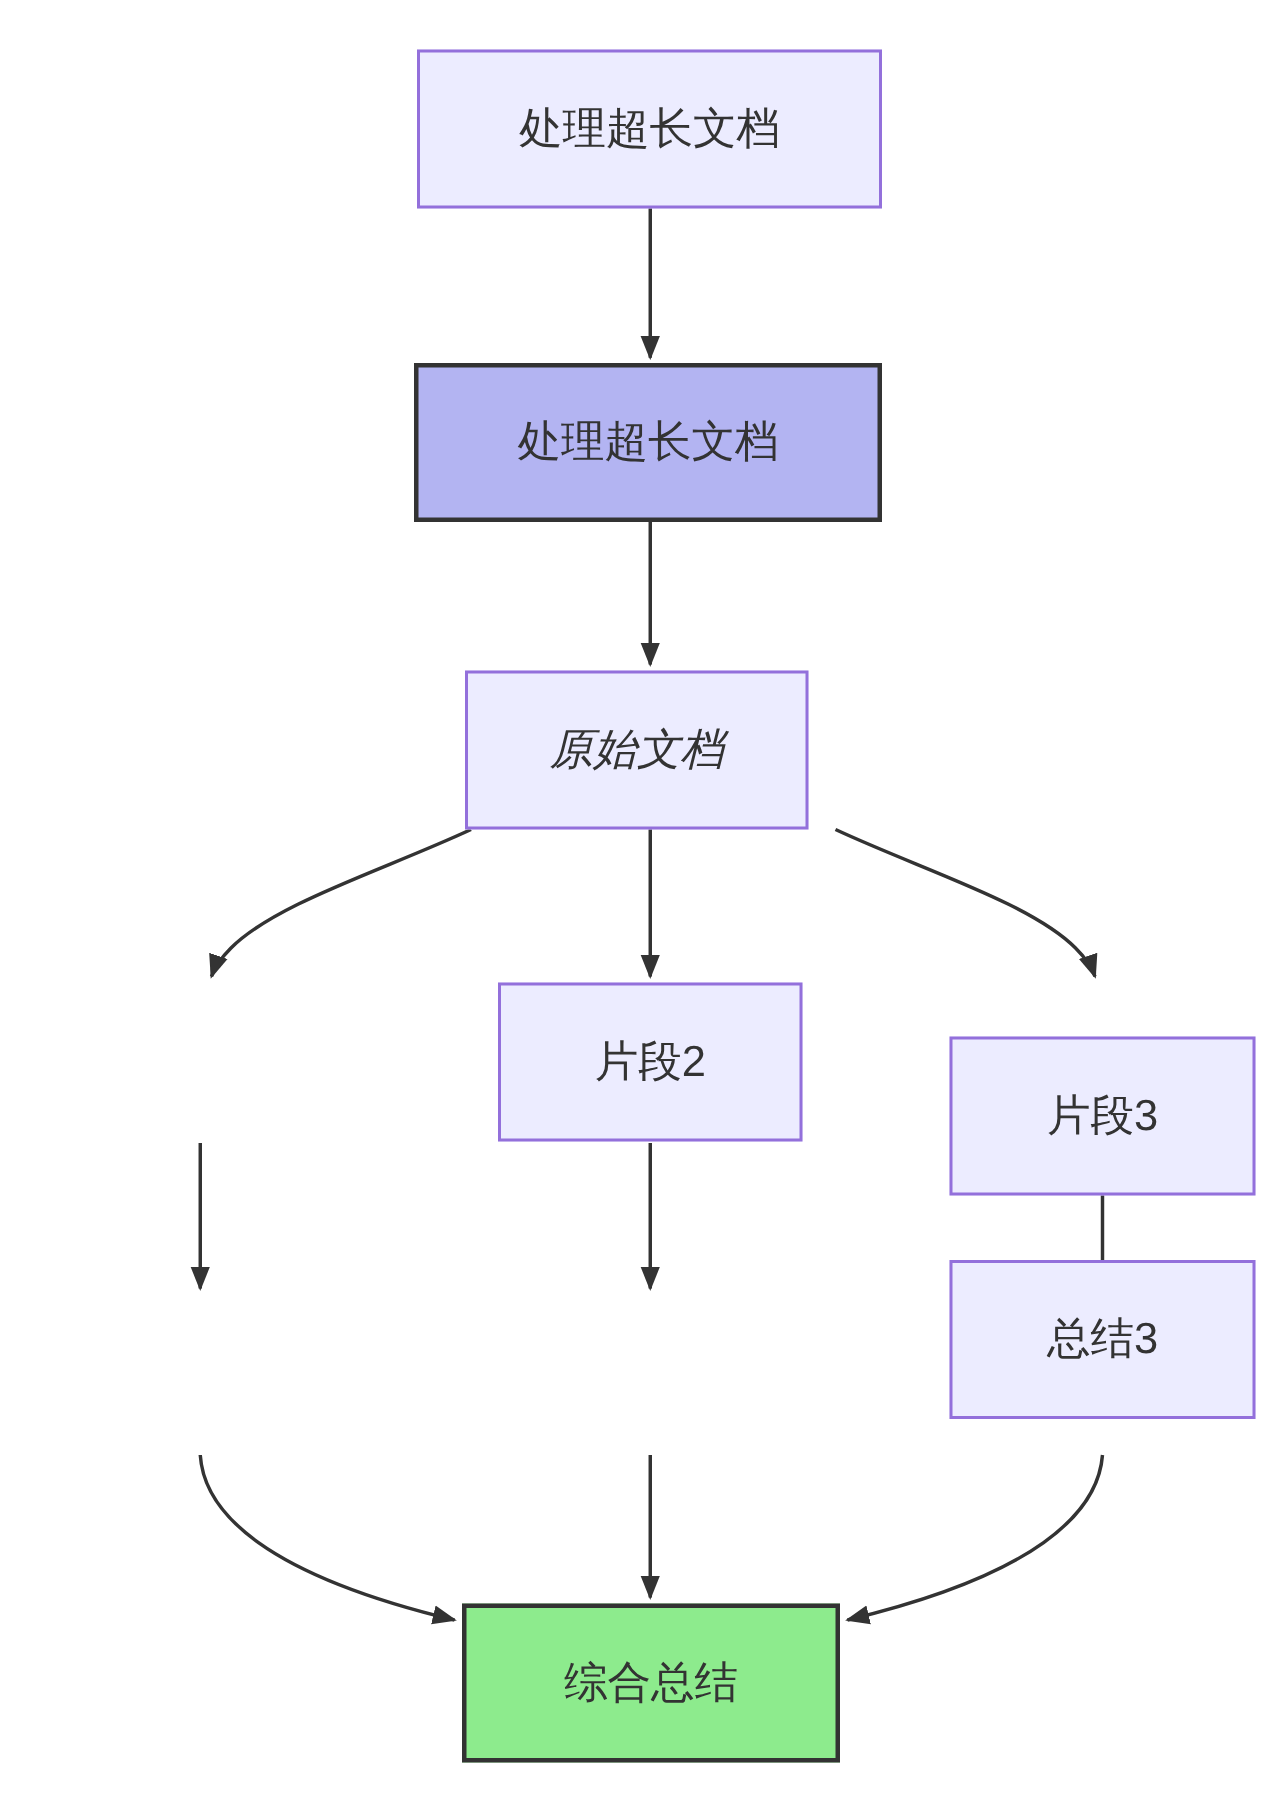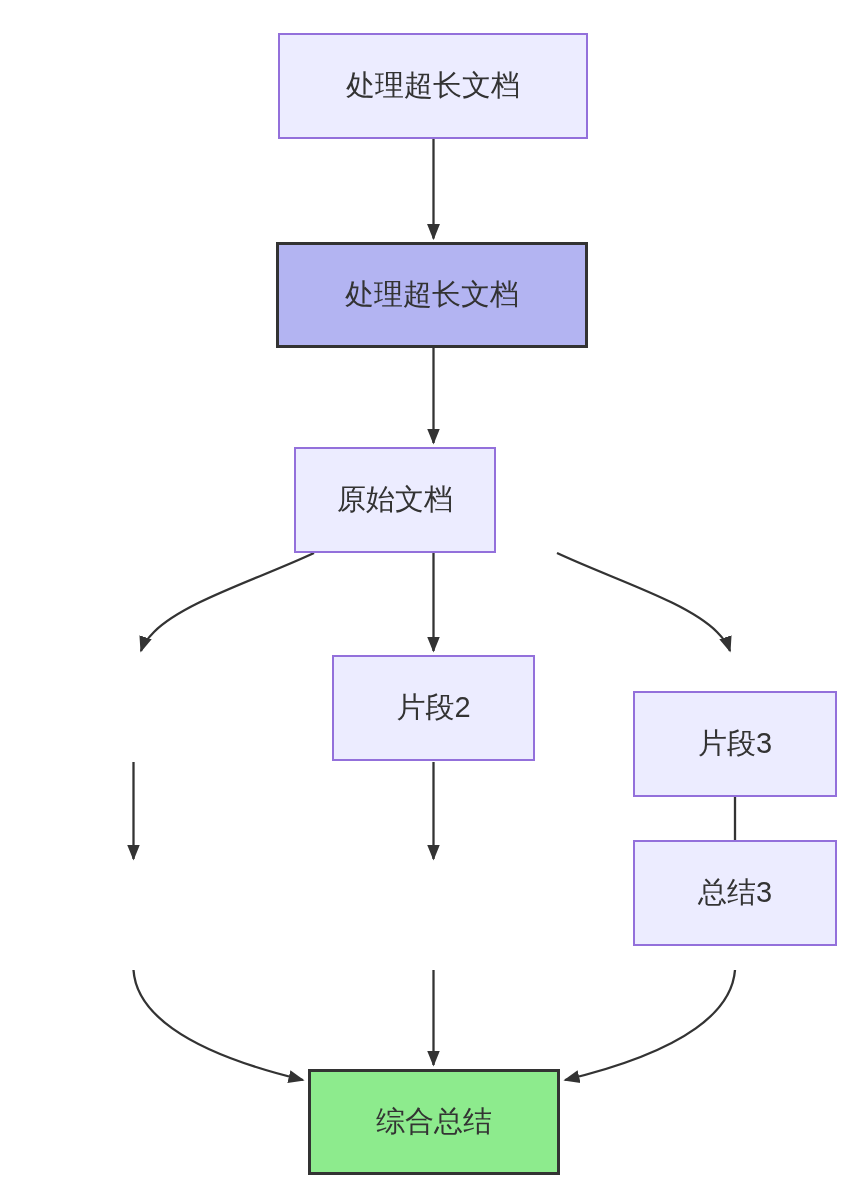--- a/index.html
+++ b/index.html
@@ -81,21 +81,21 @@
   </svg>
 
   <div class="node default" style="left:278px; top:33px; width:310px;">
     <span class="label">处理超长文档</span>
   </div>
 
   <div class="node highlight" style="left:276px; top:242px; width:312px;">
     <span class="label">处理超长文档</span>
   </div>
 
-  <div class="node default" style="left:294px; top:447px; width:202px;">
+  <div class="node default" style="left:310px; top:447px; width:229px;font-style:italic;">
     <span class="label">原始文档</span>
   </div>
 
 
   <div class="node default" style="left:332px; top:655px; width:203px;">
     <span class="label">片段2</span>
   </div>
 
   <div class="node default" style="left:633px; top:655px; width:204px;margin-top:36px;">
     <span class="label">片段3</span>

